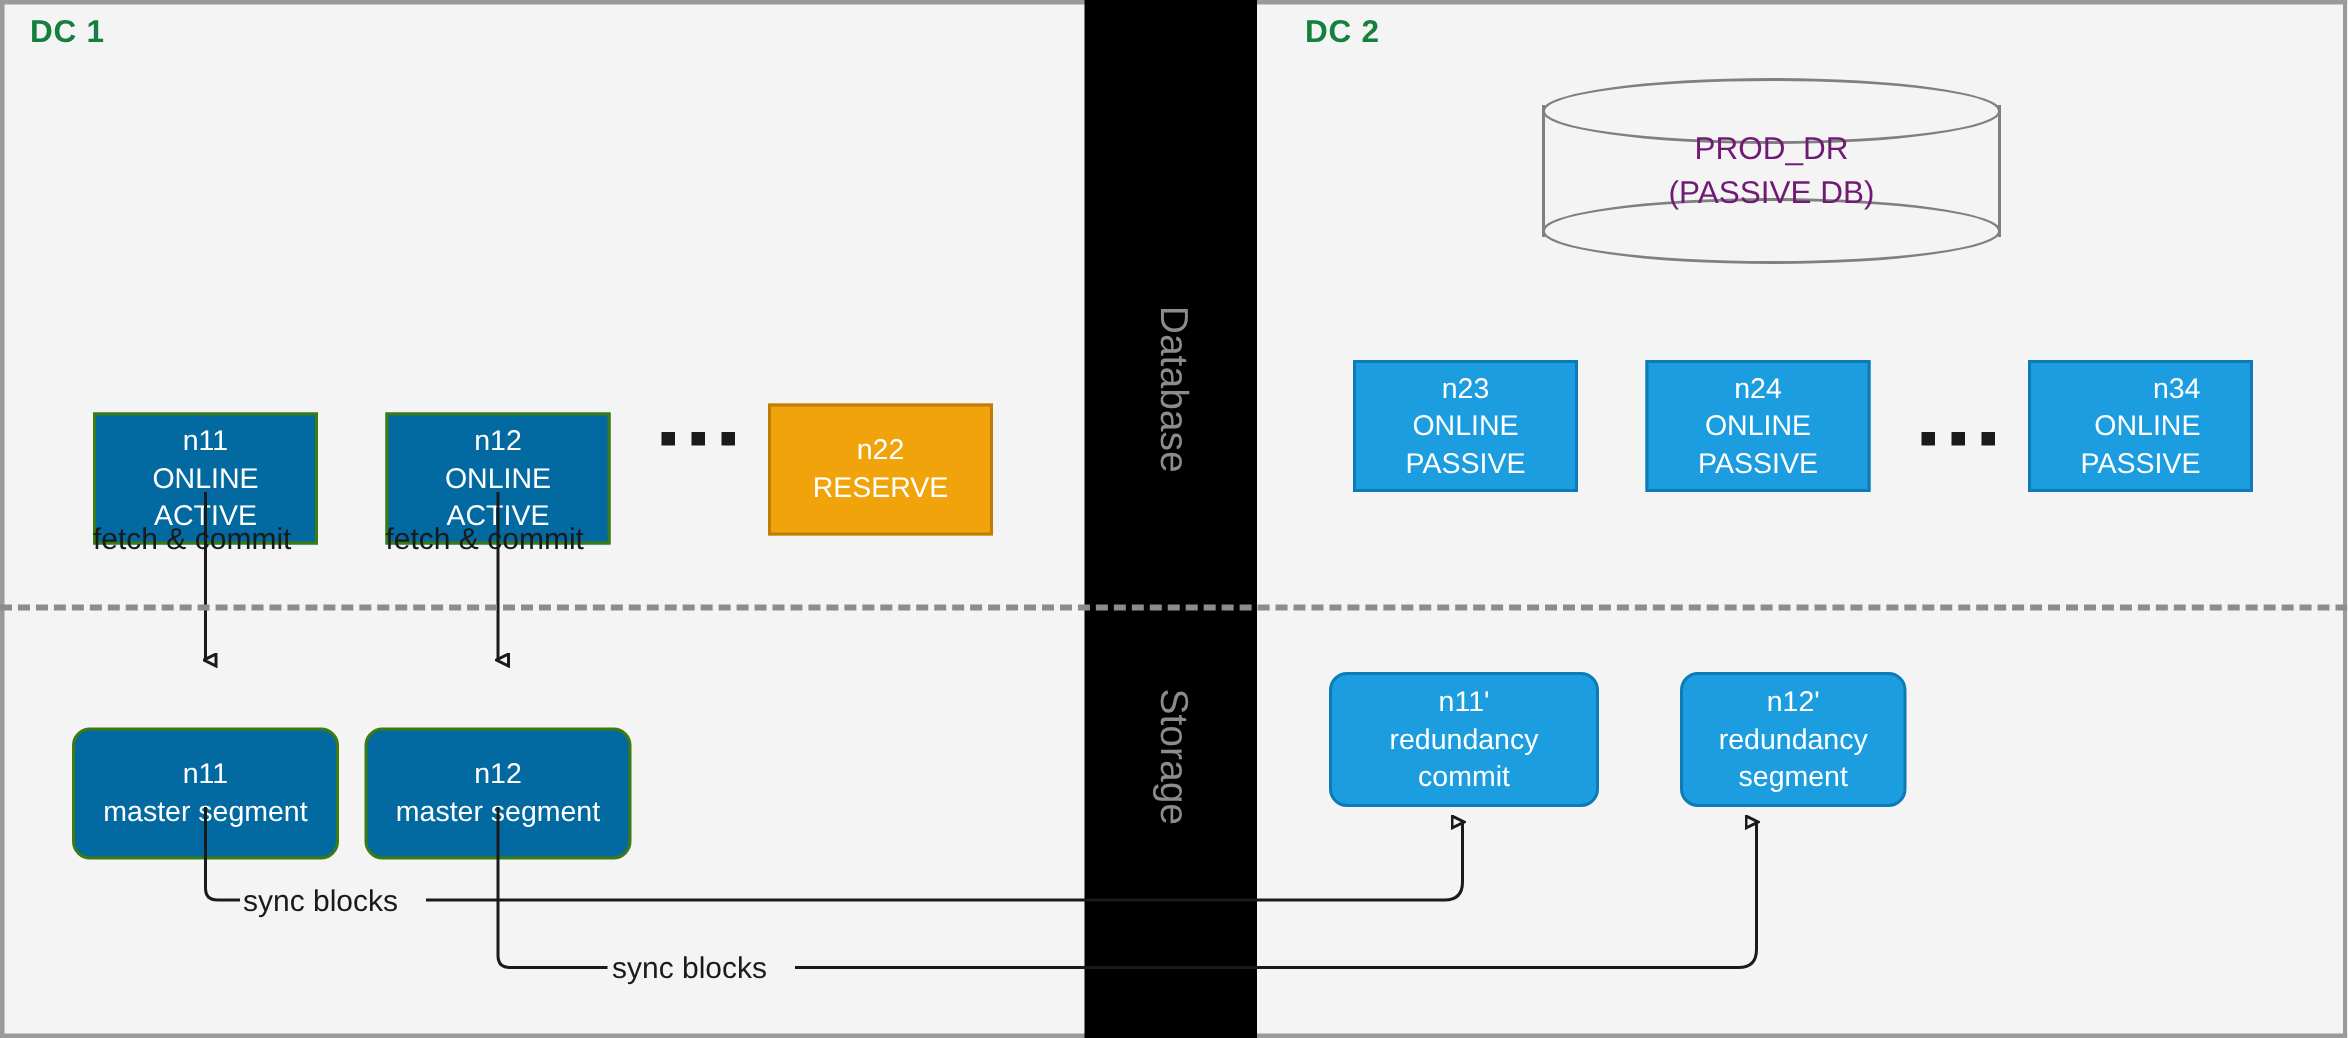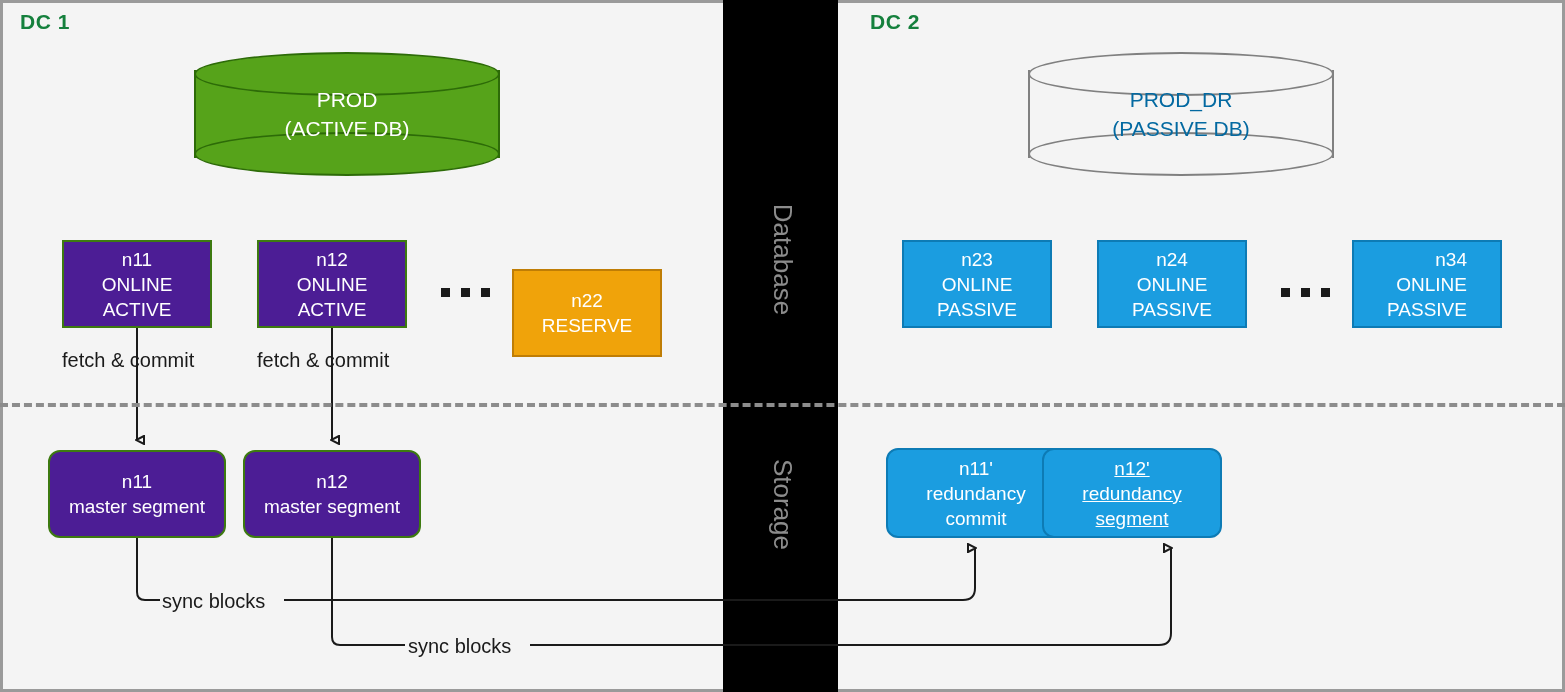--- a/index.html
+++ b/index.html
@@ -99,34 +99,34 @@
   #cyl-prod{left:194px;top:52px;width:306px;height:124px;}
   #cyl-prod .body{background:#56a31a;border-color:#2d6b08;}
   #cyl-prod .top{background:#56a31a;border-color:#2d6b08;}
   #cyl-prod .bot{background:#56a31a;border-color:#2d6b08;}
   #cyl-prod .label{color:#ffffff;}
 
   #cyl-proddr{left:1028px;top:52px;width:306px;height:124px;}
   #cyl-proddr .body{background:#f4f4f4;border-color:#808080;}
   #cyl-proddr .top{background:#f4f4f4;border-color:#808080;}
   #cyl-proddr .bot{background:#f4f4f4;border-color:#808080;}
-  #cyl-proddr .label{color:#0369a1;}
+  #cyl-proddr .label{color:#701a75;}
 
   
   .node{
     position:absolute;
     box-sizing:border-box;
     display:flex;align-items:center;justify-content:center;
     text-align:center;
     font-size:19px;line-height:25px;
     white-space:pre-line;
     color:#ffffff;
     z-index:4;
   }
-  .node.green{background:#4c1d95;border:2px solid #3d7a10;}
+  .node.green{background:#0369a1;border:2px solid #3d7a10;margin-top:35px;}
   .node.orange{background:#f0a30a;border:2px solid #bf7d05;margin-top:29px;}
   .node.blue{background:#1b9de0;border:2px solid #0d7bb5;}
   .node.rounded{border-radius:12px;}
 
   
   .ellipsis{
     position:absolute;
     display:flex;gap:11px;align-items:center;
     z-index:4;
   }
@@ -147,27 +147,20 @@
   #wires path,#wires line{fill:none;stroke:#1a1a1a;stroke-width:2;}
 </style>
 </head>
 <body>
 
 <div id="stage">
 
   <div class="panel" id="panel-dc1"></div>
   <div class="panel-title" id="title-dc1">DC 1</div>
 
-  <div class="cyl" id="cyl-prod">
-    <div class="body"></div>
-    <div class="bot"></div>
-    <div class="top"></div>
-    <div class="label">PROD
-(ACTIVE DB)</div>
-  </div>
 
   <div class="node green" style="left:62px;top:240px;width:150px;height:88px;">n11
 ONLINE
 ACTIVE</div>
   <div class="node green" style="left:257px;top:240px;width:150px;height:88px;">n12
 ONLINE
 ACTIVE</div>
 
   <div class="ellipsis" style="left:441px;top:288px;">
     <i></i>
@@ -218,21 +211,21 @@
     <i></i>
   </div>
 
   <div class="node blue" style="left:1352px;top:240px;width:150px;height:88px;text-align:right;">n34
 ONLINE
 PASSIVE</div>
 
   <div class="node blue rounded" style="left:886px;top:448px;width:180px;height:90px;">n11'
 redundancy
 commit</div>
-  <div class="node blue rounded" style="left:1042px;top:448px;width:180px;height:90px;text-decoration:underline;">n12'
+  <div class="node blue rounded" style="left:1120px;top:448px;width:151px;height:90px;">n12'
 redundancy
 segment</div>
 
   <div id="divider"></div>
 
   <svg id="wires" viewBox="0 0 1565 692">
     <defs>
       <marker id="arrowdown" markerWidth="10" markerHeight="10" refX="5" refY="8" orient="auto" markerUnits="userSpaceOnUse">
         <path d="M1,1 L5,9 L9,1 Z" fill="#1a1a1a" stroke="none"></path>
       </marker>

